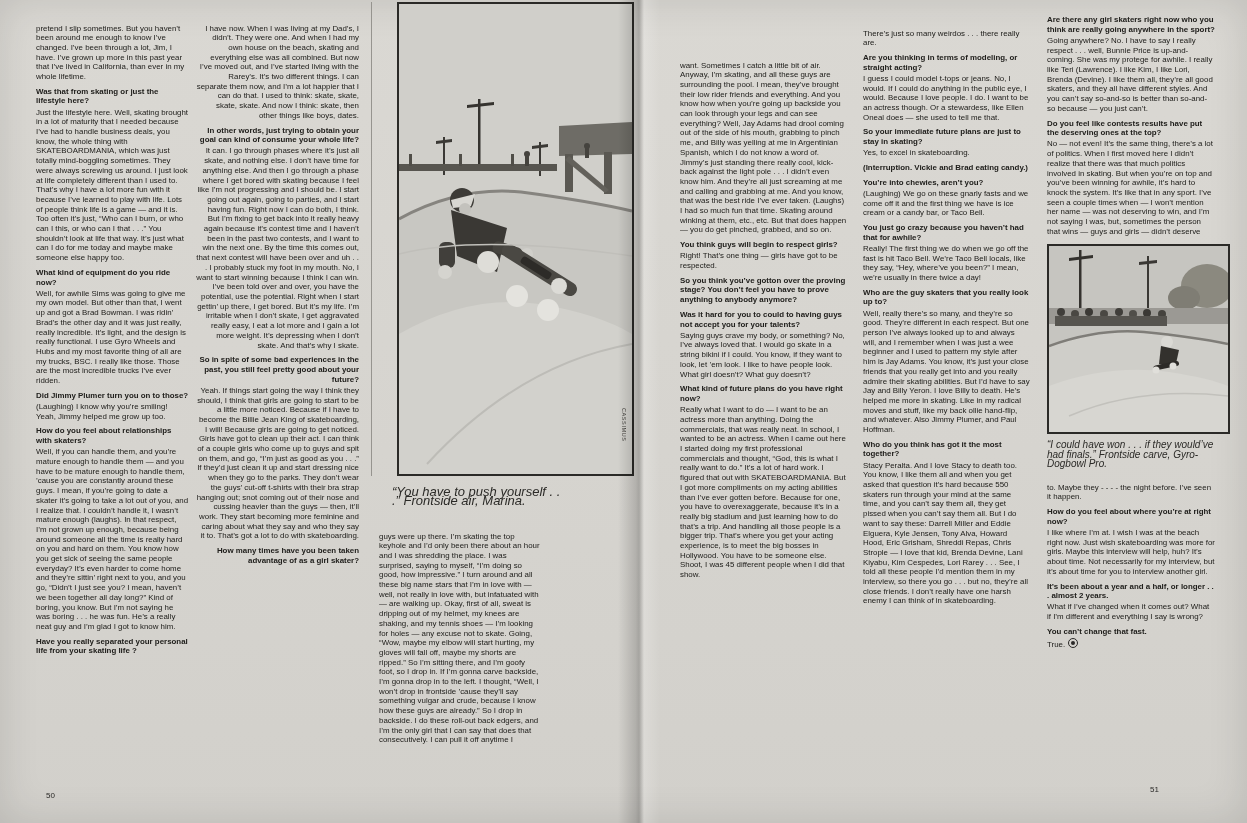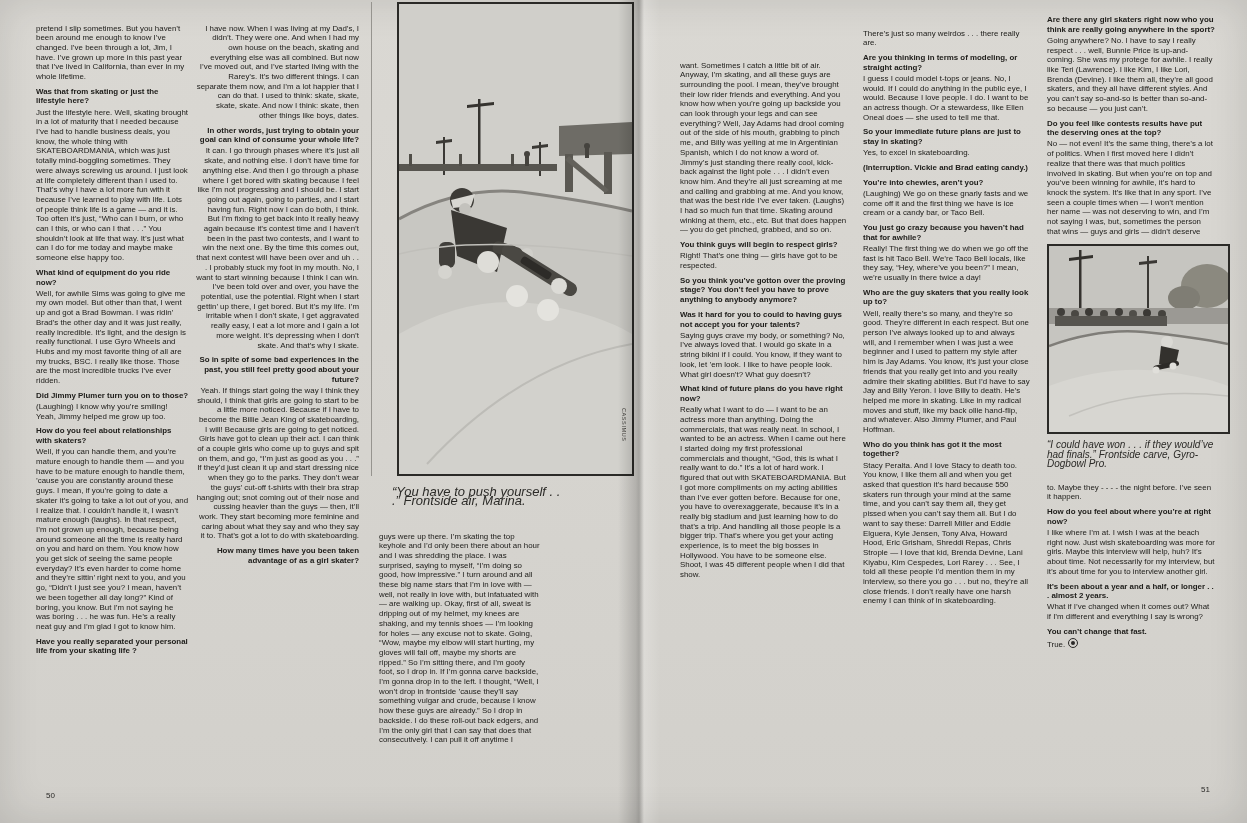--- a/index.html
+++ b/index.html
@@ -209,17 +209,17 @@
           <p class="a">to. Maybe they - - - - the night before. I’ve seen it happen.</p>
           <p class="q">How do you feel about where you’re at right now?</p>
           <p class="a">I like where I’m at. I wish I was at the beach right now. Just wish skateboarding was more for girls. Maybe this interview will help, huh? It’s about time. Not necessarily for my interview, but it’s about time for you to interview another girl.</p>
           <p class="q">It’s been about a year and a half, or longer . . . almost 2 years.</p>
           <p class="a">What if I’ve changed when it comes out? What if I’m different and everything I say is wrong?</p>
           <p class="q">You can’t change that fast.</p>
         </div>
       <p class="a"><span>True.</span><span class="endmark"></span></p>
     </div>
 
-    <div class="pagenum" style="left:1201px;top:785px;">51</div>
+    <div class="pagenum" style="left:1150px;top:785px;">51</div>
   </div>
 
   <div class="gutter"></div>
 </div>
 
 </body></html>

